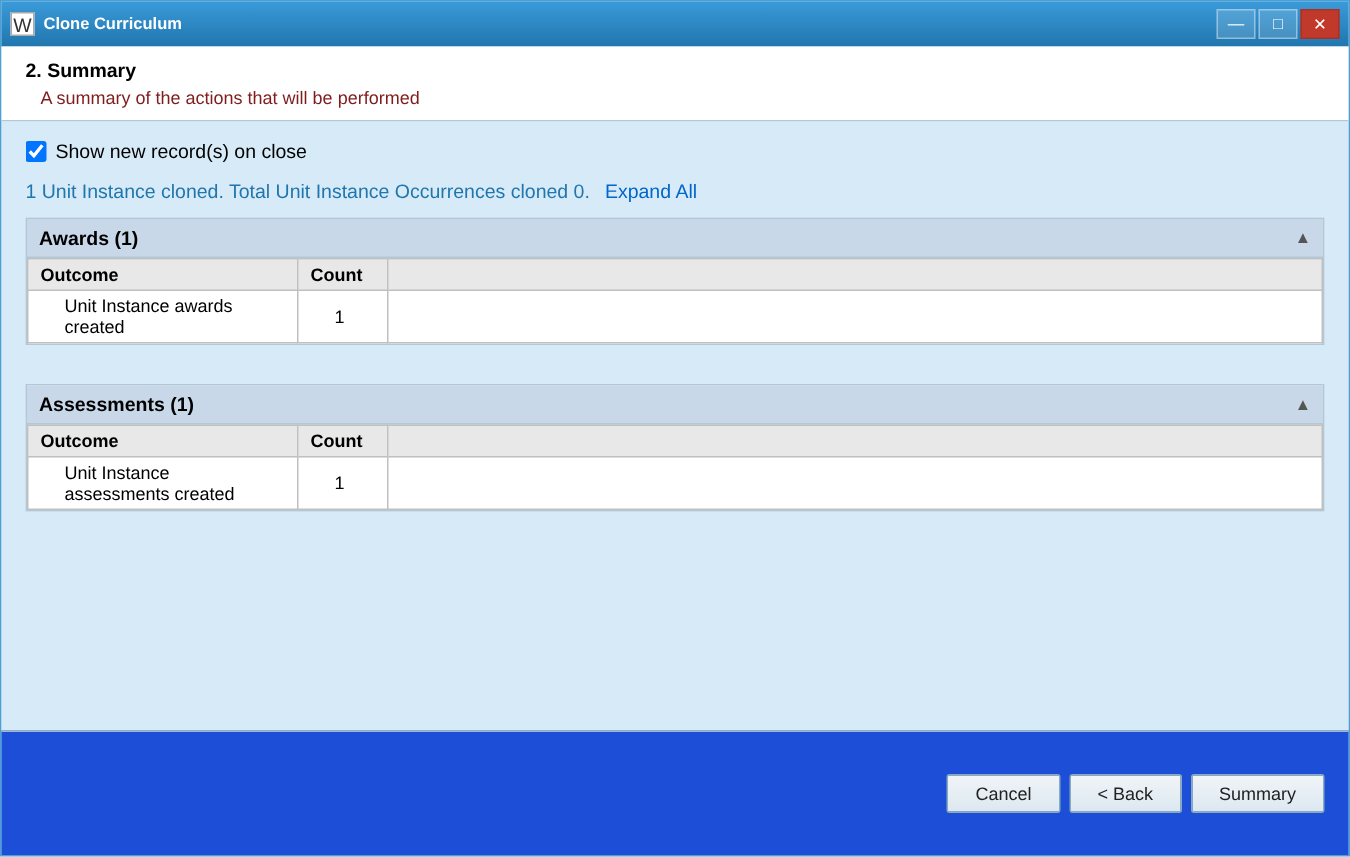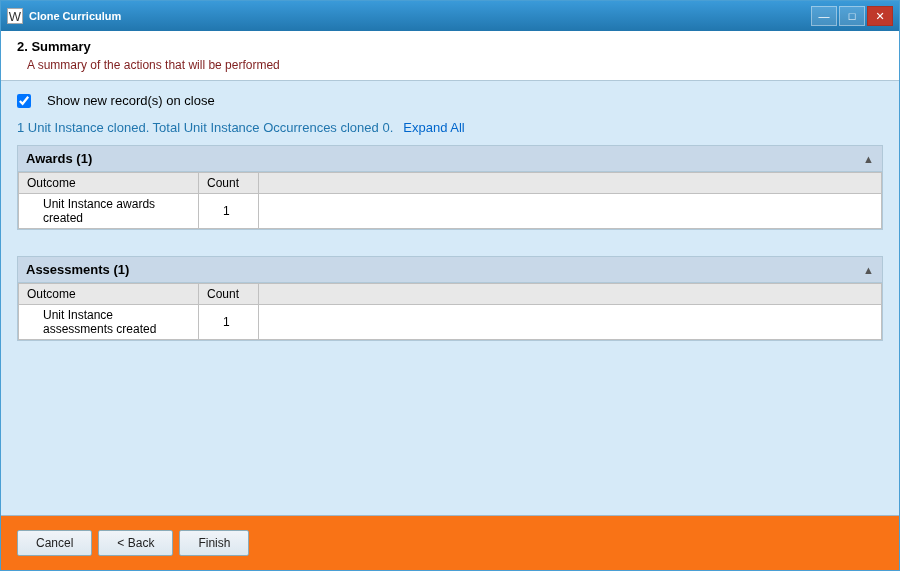--- a/index.html
+++ b/index.html
@@ -100,21 +100,21 @@
     .content-area {
       flex: 1;
       padding: 12px 16px;
       overflow-y: auto;
       background: #d6eaf8;
     }
 
     .checkbox-row {
       display: flex;
       align-items: center;
-      gap: 16px;
+      gap: 6px;
       margin-bottom: 12px;
     }
 
     .checkbox-row input[type="checkbox"] {
       width: 14px;
       height: 14px;
     }
 
     .summary-line {
       color: #2176ae;
@@ -156,40 +156,40 @@
     .data-table {
       width: 100%;
       border-collapse: collapse;
     }
 
     .data-table th {
       background: #e8e8e8;
       border: 1px solid #c0c0c0;
       padding: 3px 8px;
       text-align: left;
-      font-weight: normal;
+      font-weight: bold;
       font-size: 12px;
     }
 
     .data-table td {
       border: 1px solid #c0c0c0;
       padding: 3px 24px;
       font-size: 12px;
       background: white;
     }
 
     .col-outcome { width: 180px; }
     .col-count { width: 60px; }
 
     .footer {
-      background: #f97316;
+      background: #1d4ed8;
       border-top: 1px solid #a0b8c8;
-      padding: 14px 16px;
-      display: flex;
-      justify-content: flex-start;
+      padding: 28px 16px;
+      display: flex;
+      justify-content: flex-end;
       gap: 6px;
       flex-shrink: 0;
     }
 
     .footer-btn {
       padding: 5px 18px;
       border: 1px solid #8aabb8;
       background: linear-gradient(to bottom, #f0f4f8, #dce8f0);
       color: #222;
       cursor: pointer;
@@ -282,15 +282,15 @@
           </tr>
         </tbody>
       </table>
     </div>
 
   </div>
 
   <div class="footer">
     <button class="footer-btn">Cancel</button>
     <button class="footer-btn">&lt; Back</button>
-    <button class="footer-btn primary">Finish</button>
+    <button class="footer-btn primary">Summary</button>
   </div>
 </div>
 
 </body></html>

